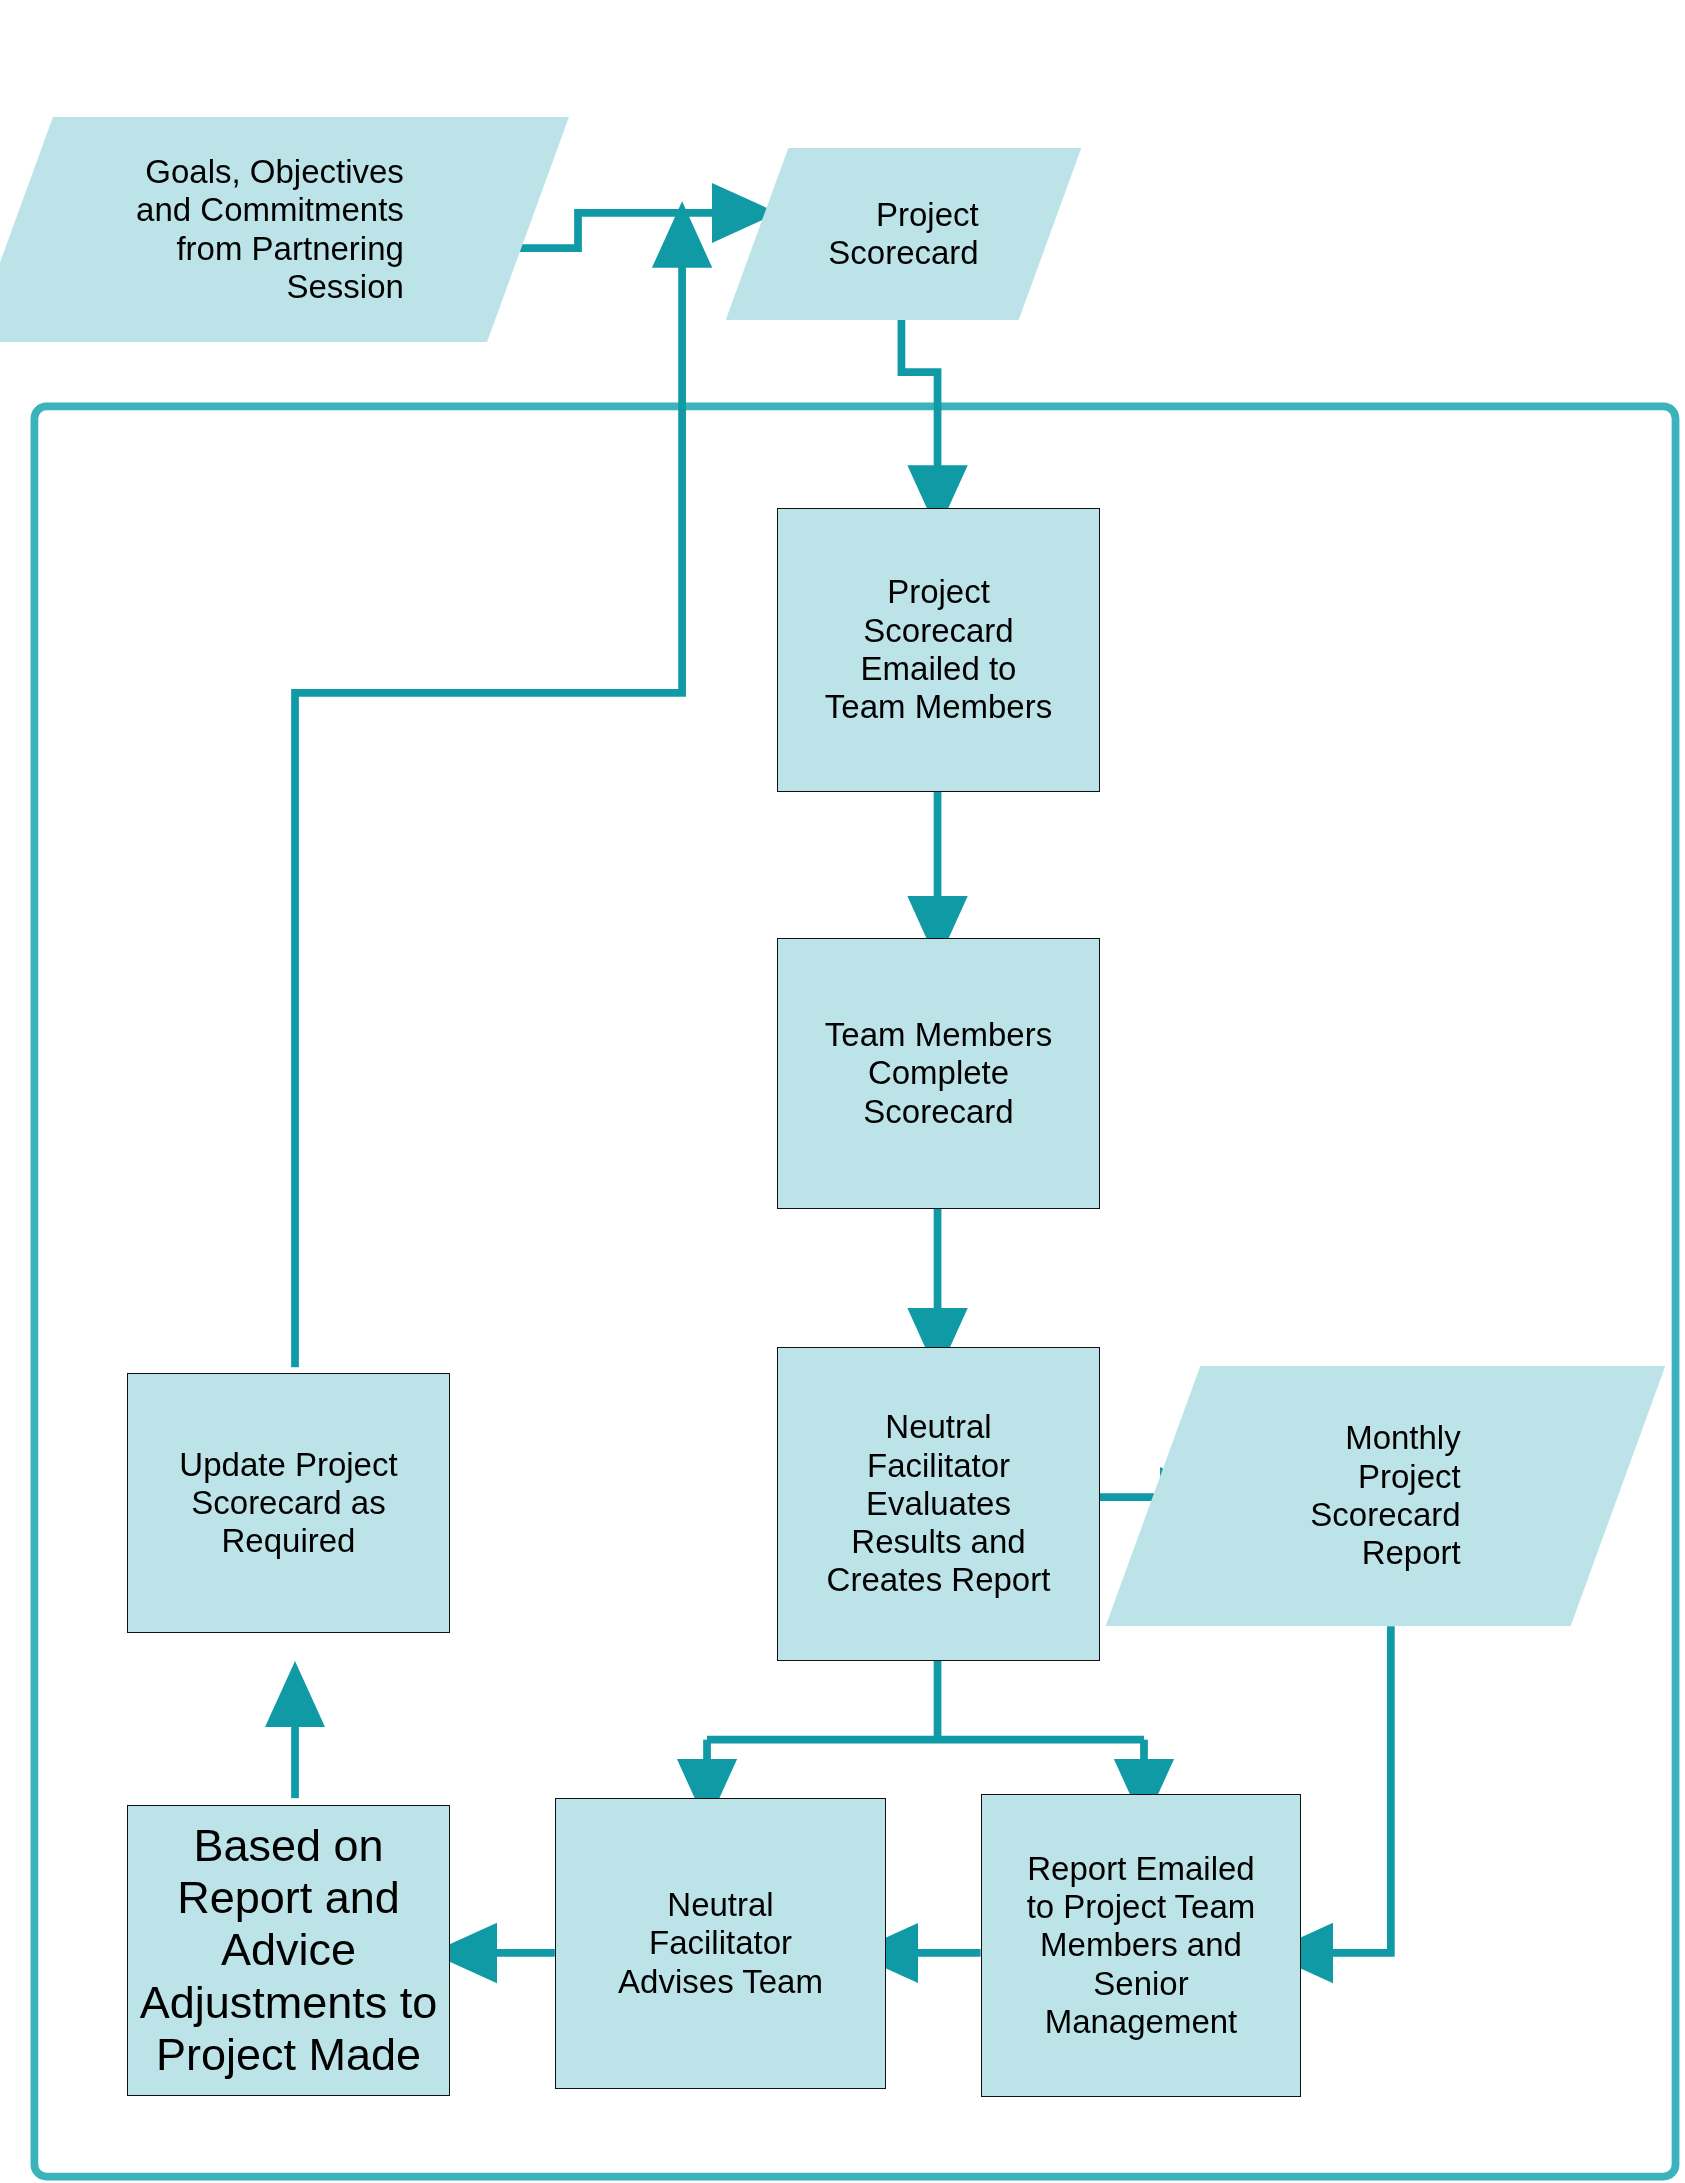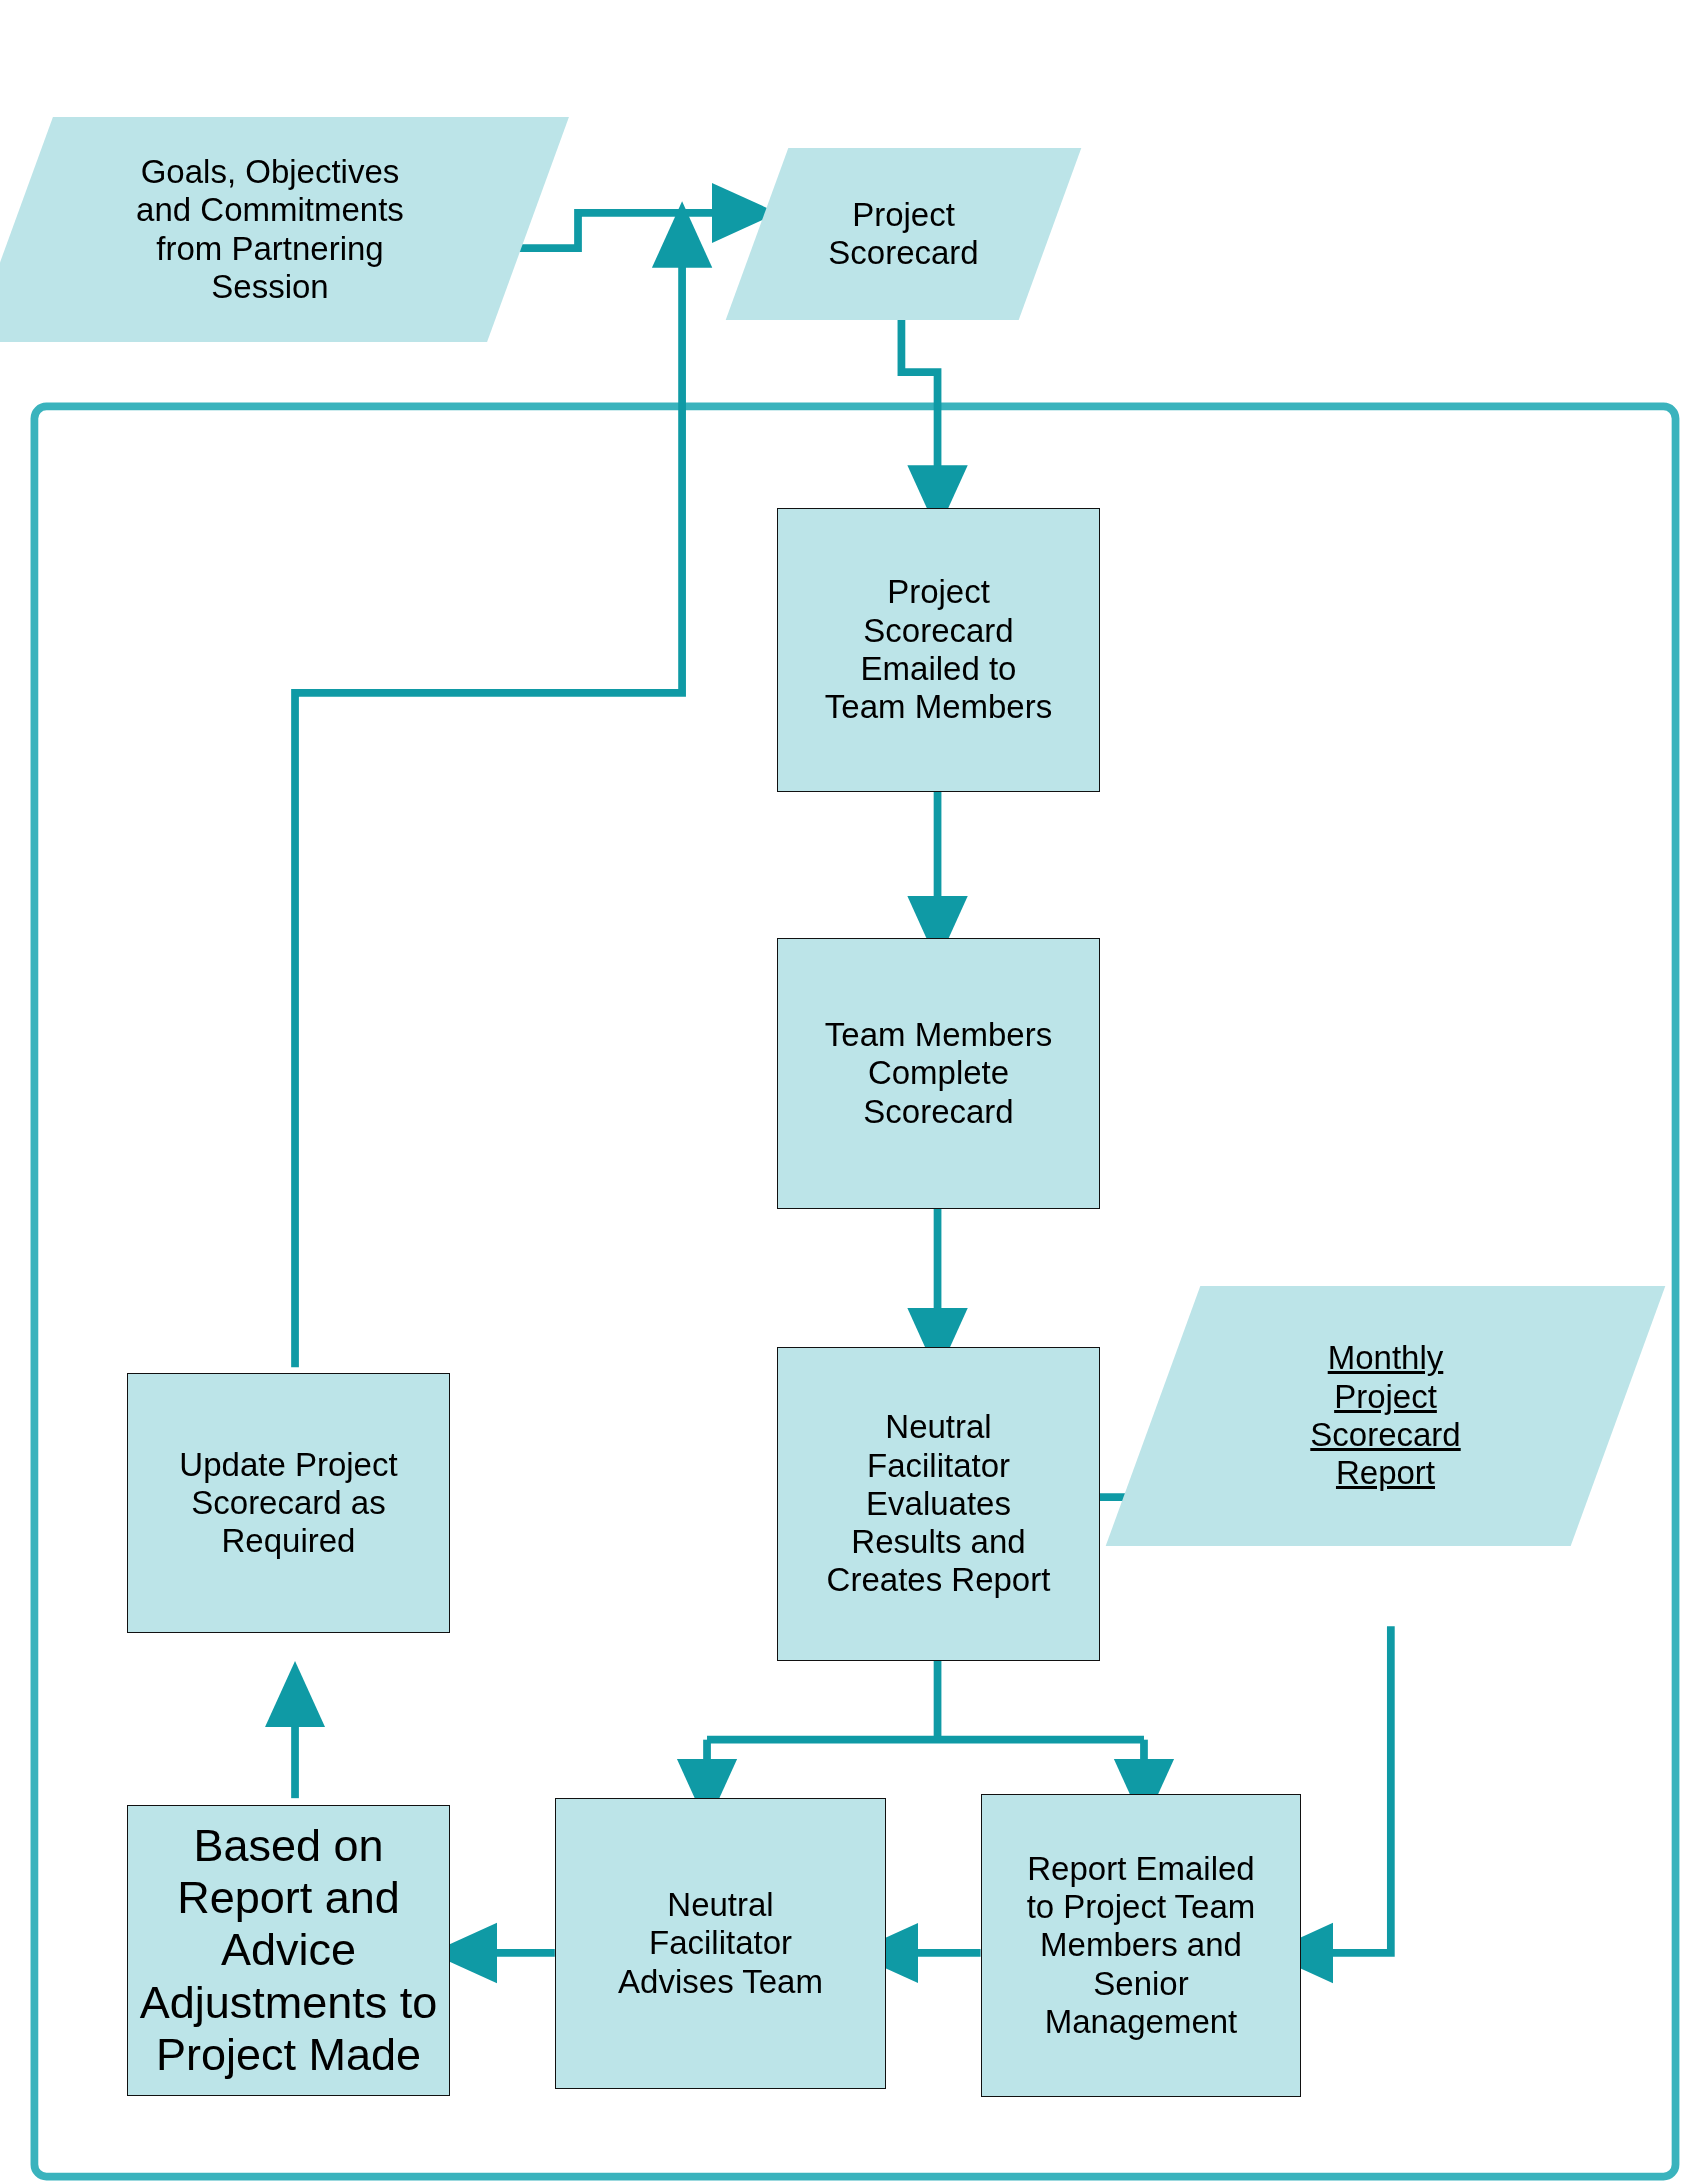--- a/index.html
+++ b/index.html
@@ -2,21 +2,21 @@
 <html style="font-size:13.8px"><head>
 <meta charset="utf-8">
 <style>
   html,body{margin:0;padding:0;background:#ffffff;}
   body{font-family:"Liberation Sans",sans-serif;}
   #stage{position:relative;width:1685px;height:2184px;background:#ffffff;overflow:hidden;}
   #flowsvg{position:absolute;left:0;top:0;width:1685px;height:2184px;}
   .nodebox{position:absolute;box-sizing:border-box;background:#bce4e8;border:0.9px solid #111111;
            display:flex;align-items:center;justify-content:center;text-align:center;
            color:#000000;line-height:1.16;}
-  .nodepara{position:absolute;display:flex;align-items:center;justify-content:center;text-align:center;color:#000;line-height:1.16;}
+  .nodepara{position:absolute;display:flex;align-items:center;justify-content:center;text-align:right;color:#000;line-height:1.16;}
   .nodepara .skewfill{position:absolute;left:0;top:0;width:100%;height:100%;
         background:#bce4e8;transform:skewX(-20deg);}
   .nodepara .lbl{position:relative;z-index:2;padding:0 8.6px;}
   .lbl{white-space:pre-line;}
 </style>
 </head>
 <body>
 
 <div id="stage">
 
@@ -86,21 +86,21 @@
   </div>
 
   <div class="nodebox" style="left:777px;top:1347px;width:323px;height:314px;font-size:33px;">
     <div class="lbl">Neutral
 Facilitator
 Evaluates
 Results and
 Creates Report</div>
   </div>
 
-  <div class="nodepara" style="left:1153px;top:1286px;width:465px;height:260px;font-size:33px;text-decoration:underline;">
+  <div class="nodepara" style="left:1153px;top:1366px;width:465px;height:260px;font-size:33px;">
     <div class="skewfill"></div>
     <div class="lbl">Monthly
 Project
 Scorecard
 Report</div>
   </div>
 
   <div class="nodebox" style="left:127px;top:1373px;width:323px;height:260px;font-size:33px;">
     <div class="lbl">Update Project
 Scorecard as

